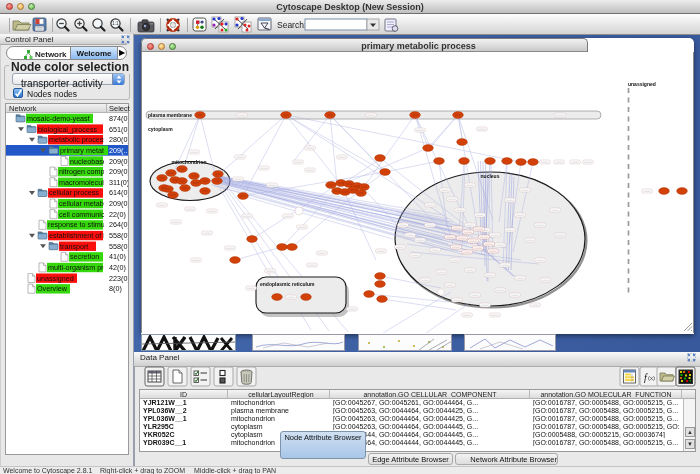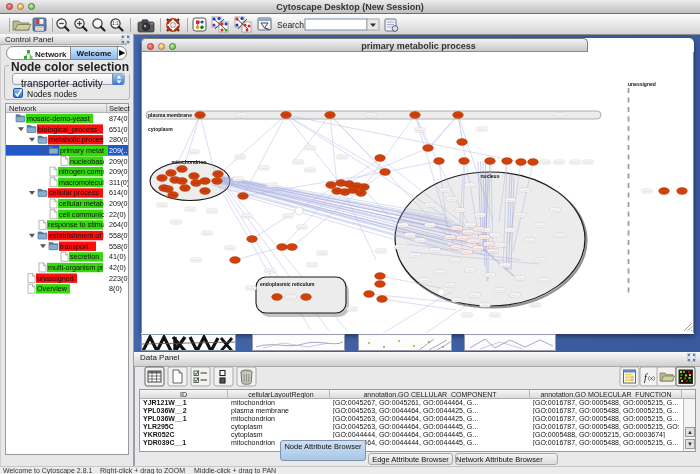--- a/index.html
+++ b/index.html
@@ -855,19 +855,19 @@
 <div class="abs" style="left:333px;top:431px;font-size:7px;color:#111;white-space:nowrap;width:195px;overflow:hidden;">[GO:0044444, GO:0044464, GO:0044445, G...</div>
 <div class="abs" style="left:533px;top:431px;font-size:7px;color:#111;white-space:nowrap;width:147px;overflow:hidden;">[GO:0005488, GO:0005215, GO:0003674]</div>
 <div class="abs" style="left:143px;top:439px;font-size:7px;font-weight:bold;color:#111;white-space:nowrap;">YDR039C__1</div>
 <div class="abs" style="left:231px;top:439px;font-size:7px;color:#111;white-space:nowrap;">mitochondrion</div>
 <div class="abs" style="left:333px;top:439px;font-size:7px;color:#111;white-space:nowrap;width:195px;overflow:hidden;">[GO:0044464, GO:0044444, GO:0044445, G...</div>
 <div class="abs" style="left:533px;top:439px;font-size:7px;color:#111;white-space:nowrap;width:147px;overflow:hidden;">[GO:0016787, GO:0005488, GO:0005215, G...</div>
 <div class="abs" style="left:683px;top:399px;width:12px;height:52px;background:#f4f4f4;border-left:1px solid #bbb;">
 <div class="abs" style="left:1px;top:28px;width:10px;height:10px;background:#e0e0e0;border:1px solid #999;font-size:6px;text-align:center;line-height:9px;color:#333;">▲</div>
 <div class="abs" style="left:1px;top:40px;width:10px;height:10px;background:#e0e0e0;border:1px solid #999;font-size:6px;text-align:center;line-height:9px;color:#333;">▼</div>
 </div>
-<div class="abs" style="left:280px;top:440px;width:86px;height:21px;background:linear-gradient(#cfe0f2,#a8c6e8);border:1px solid #7e94ad;border-radius:3px;text-align:center;font-size:7.5px;line-height:11px;color:#111;">Node Attribute Browser</div>
+<div class="abs" style="left:280px;top:431px;width:86px;height:28px;background:linear-gradient(#cfe0f2,#a8c6e8);border:1px solid #7e94ad;border-radius:3px;text-align:center;font-size:7.5px;line-height:11px;color:#111;">Node Attribute Browser</div>
 <div class="abs" style="left:368px;top:453px;width:85px;height:12px;background:linear-gradient(#f2f2f2,#ddd);border:1px solid #aaa;border-radius:3px;text-align:center;font-size:7.5px;line-height:11px;color:#111;">Edge Attribute Browser</div>
-<div class="abs" style="left:455px;top:453px;width:103px;height:12px;background:linear-gradient(#f2f2f2,#ddd);border:1px solid #aaa;border-radius:3px;text-align:left;font-size:7.5px;line-height:11px;color:#111;">Network Attribute Browser</div>
+<div class="abs" style="left:455px;top:453px;width:103px;height:12px;background:linear-gradient(#f2f2f2,#ddd);border:1px solid #aaa;border-radius:3px;text-align:right;font-size:7.5px;line-height:11px;color:#111;">Network Attribute Browser</div>
 <div class="abs" style="left:0;top:466px;width:700px;height:8px;background:#ececec;border-top:1px solid #c5c5c5;">
 <div class="abs" style="left:3px;top:0px;font-size:7px;color:#333;">Welcome to Cytoscape 2.8.1</div>
 <div class="abs" style="left:100px;top:0px;font-size:7px;color:#333;">Right-click + drag to ZOOM</div>
 <div class="abs" style="left:194px;top:0px;font-size:7px;color:#333;">Middle-click + drag to PAN</div>
 </div>
 </body></html>

